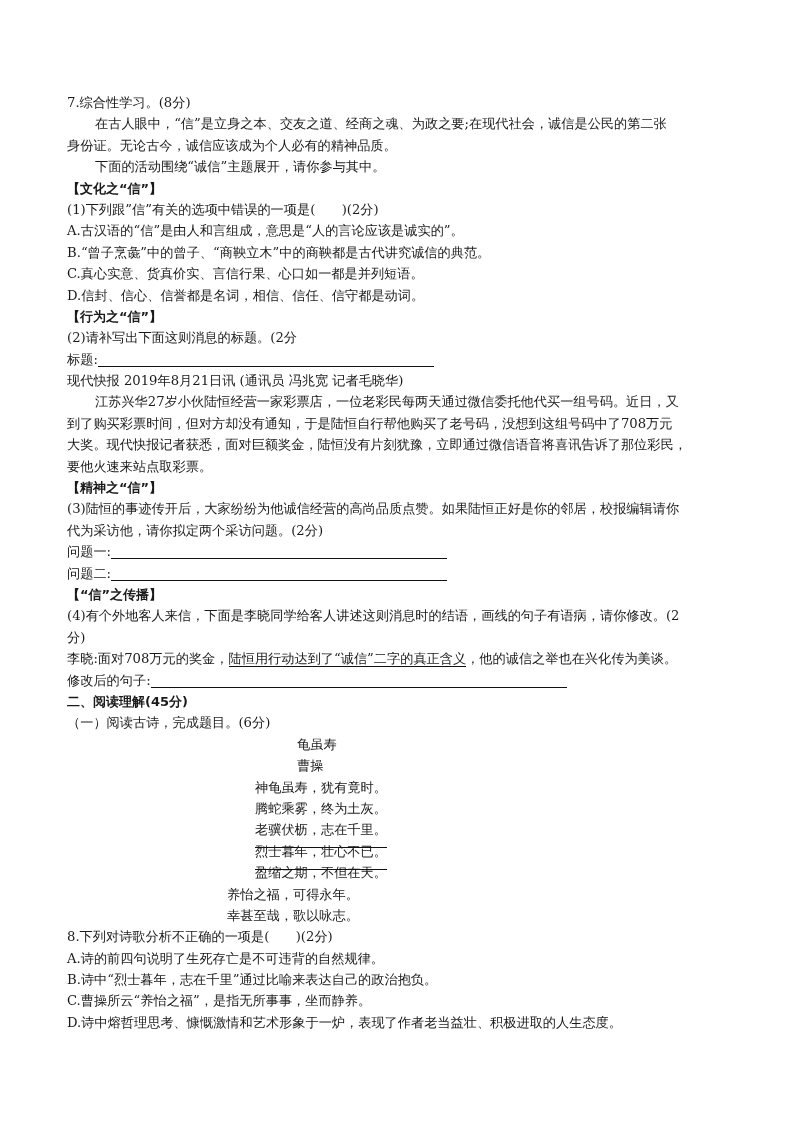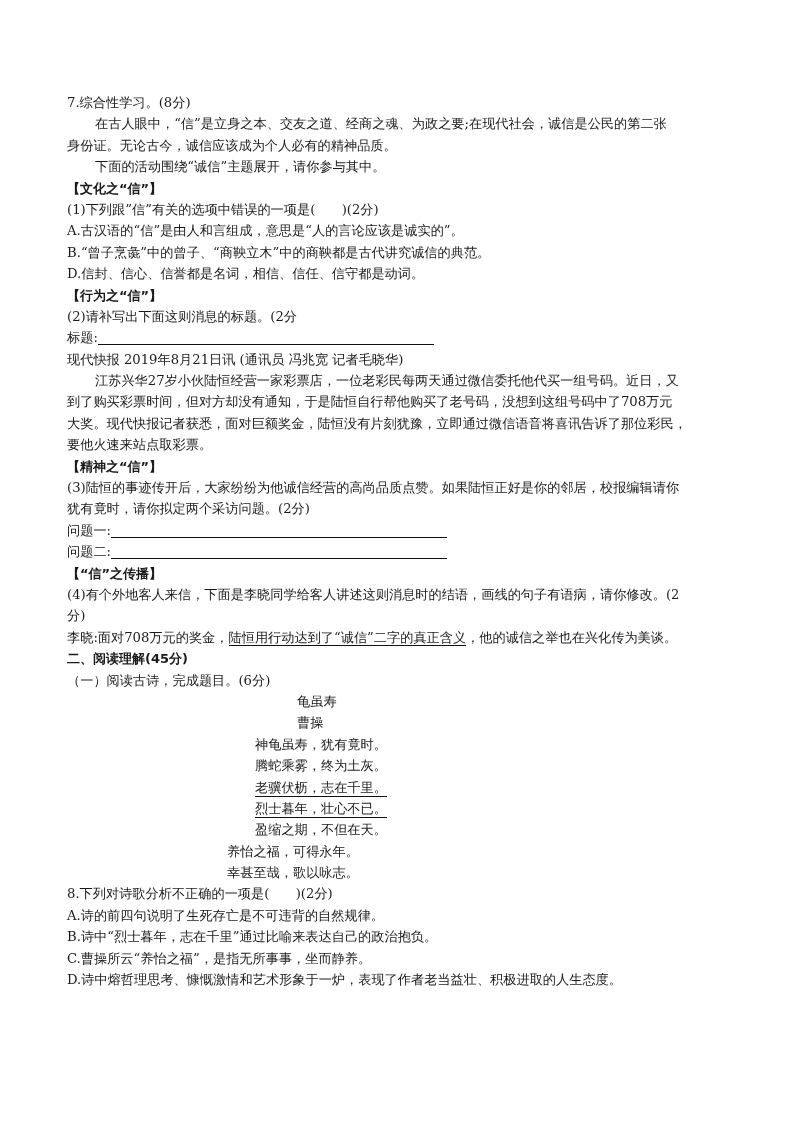--- a/index.html
+++ b/index.html
@@ -10,63 +10,67 @@
   }
   .page { position: absolute; left: 67px; top: 92px; width: 668px; }
   .line { height: 21.4px; line-height: 21.4px; white-space: nowrap; position: relative; }
   .indent { padding-left: 28px; }
   .bold { font-weight: bold; font-family: "DejaVu Sans", "Liberation Sans", sans-serif; font-size: 13px; }
   .blank {
     display: inline-block; border-bottom: 1.3px solid #111; height: 15px; vertical-align: -3px;
   }
   .u { border-bottom: 1px solid #111; margin-top: 16px; }
   .poem { position: absolute; }
-  .poem-u { border-bottom: 1.6px solid #111; padding-bottom: 1px; }
+  .poem-u { border-bottom: 1.6px solid #111; padding-bottom: 10px; }
 </style>
 </head>
 <body>
 
 <div class="page">
   <div class="line">7.综合性学习。(8分)</div>
   <div class="line indent">在古人眼中，“信”是立身之本、交友之道、经商之魂、为政之要;在现代社会，诚信是公民的第二张</div>
   <div class="line">身份证。无论古今，诚信应该成为个人必有的精神品质。</div>
   <div class="line indent">下面的活动围绕“诚信”主题展开，请你参与其中。</div>
 
   <div class="line bold">【文化之“信”】</div>
   <div class="line">(1)下列跟”信”有关的选项中错误的一项是(　　)(2分)</div>
   <div class="line">A.古汉语的“信”是由人和言组成，意思是“人的言论应该是诚实的”。</div>
   <div class="line">B.“曾子烹彘”中的曾子、“商鞅立木”中的商鞅都是古代讲究诚信的典范。</div>
+  <div class="line">C.真心实意、货真价实、言信行果、心口如一都是并列短语。</div>
   <div class="line">D.信封、信心、信誉都是名词，相信、信任、信守都是动词。</div>
 
   <div class="line bold">【行为之“信”】</div>
   <div class="line">(2)请补写出下面这则消息的标题。(2分</div>
   <div class="line">
     <span>标题:</span><span class="blank" style="width:336px"></span>
   </div>
   <div class="line">现代快报 2019年8月21日讯 (通讯员 冯兆宽 记者毛晓华)</div>
   <div class="line indent">江苏兴华27岁小伙陆恒经营一家彩票店，一位老彩民每两天通过微信委托他代买一组号码。近日，又</div>
   <div class="line">到了购买彩票时间，但对方却没有通知，于是陆恒自行帮他购买了老号码，没想到这组号码中了708万元</div>
   <div class="line">大奖。现代快报记者获悉，面对巨额奖金，陆恒没有片刻犹豫，立即通过微信语音将喜讯告诉了那位彩民，</div>
   <div class="line">要他火速来站点取彩票。</div>
 
   <div class="line bold">【精神之“信”】</div>
   <div class="line">(3)陆恒的事迹传开后，大家纷纷为他诚信经营的高尚品质点赞。如果陆恒正好是你的邻居，校报编辑请你</div>
-  <div class="line">犹有竟时，请你拟定两个采访问题。(2分)</div>
+  <div class="line">代为采访他，请你拟定两个采访问题。(2分)</div>
   <div class="line">
     <span>问题一:</span><span class="blank" style="width:336px"></span>
   </div>
   <div class="line">
     <span>问题二:</span><span class="blank" style="width:336px"></span>
   </div>
 
   <div class="line bold">【“信”之传播】</div>
   <div class="line">(4)有个外地客人来信，下面是李晓同学给客人讲述这则消息时的结语，画线的句子有语病，请你修改。(2</div>
   <div class="line">分)</div>
   <div class="line">
     <span>李晓:面对708万元的奖金，</span><span class="u">陆恒用行动达到了“诚信”二字的真正含义</span><span>，他的诚信之举也在兴化传为美谈。</span>
+  </div>
+  <div class="line">
+    <span>修改后的句子:</span><span class="blank" style="width:416px"></span>
   </div>
 
   <div class="line bold">二、阅读理解(45分)</div>
   <div class="line">（一）阅读古诗，完成题目。(6分)</div>
 
   <div class="line" style="height:171px;text-align:right;">
     <div class="poem" style="left:230px; top:0;">龟虽寿</div>
     <div class="poem" style="left:230px; top:21.4px;">曹操</div>
     <div class="poem" style="left:188px; top:42.8px;">神龟虽寿，犹有竟时。</div>
     <div class="poem" style="left:188px; top:64.2px;">腾蛇乘雾，终为土灰。</div>

